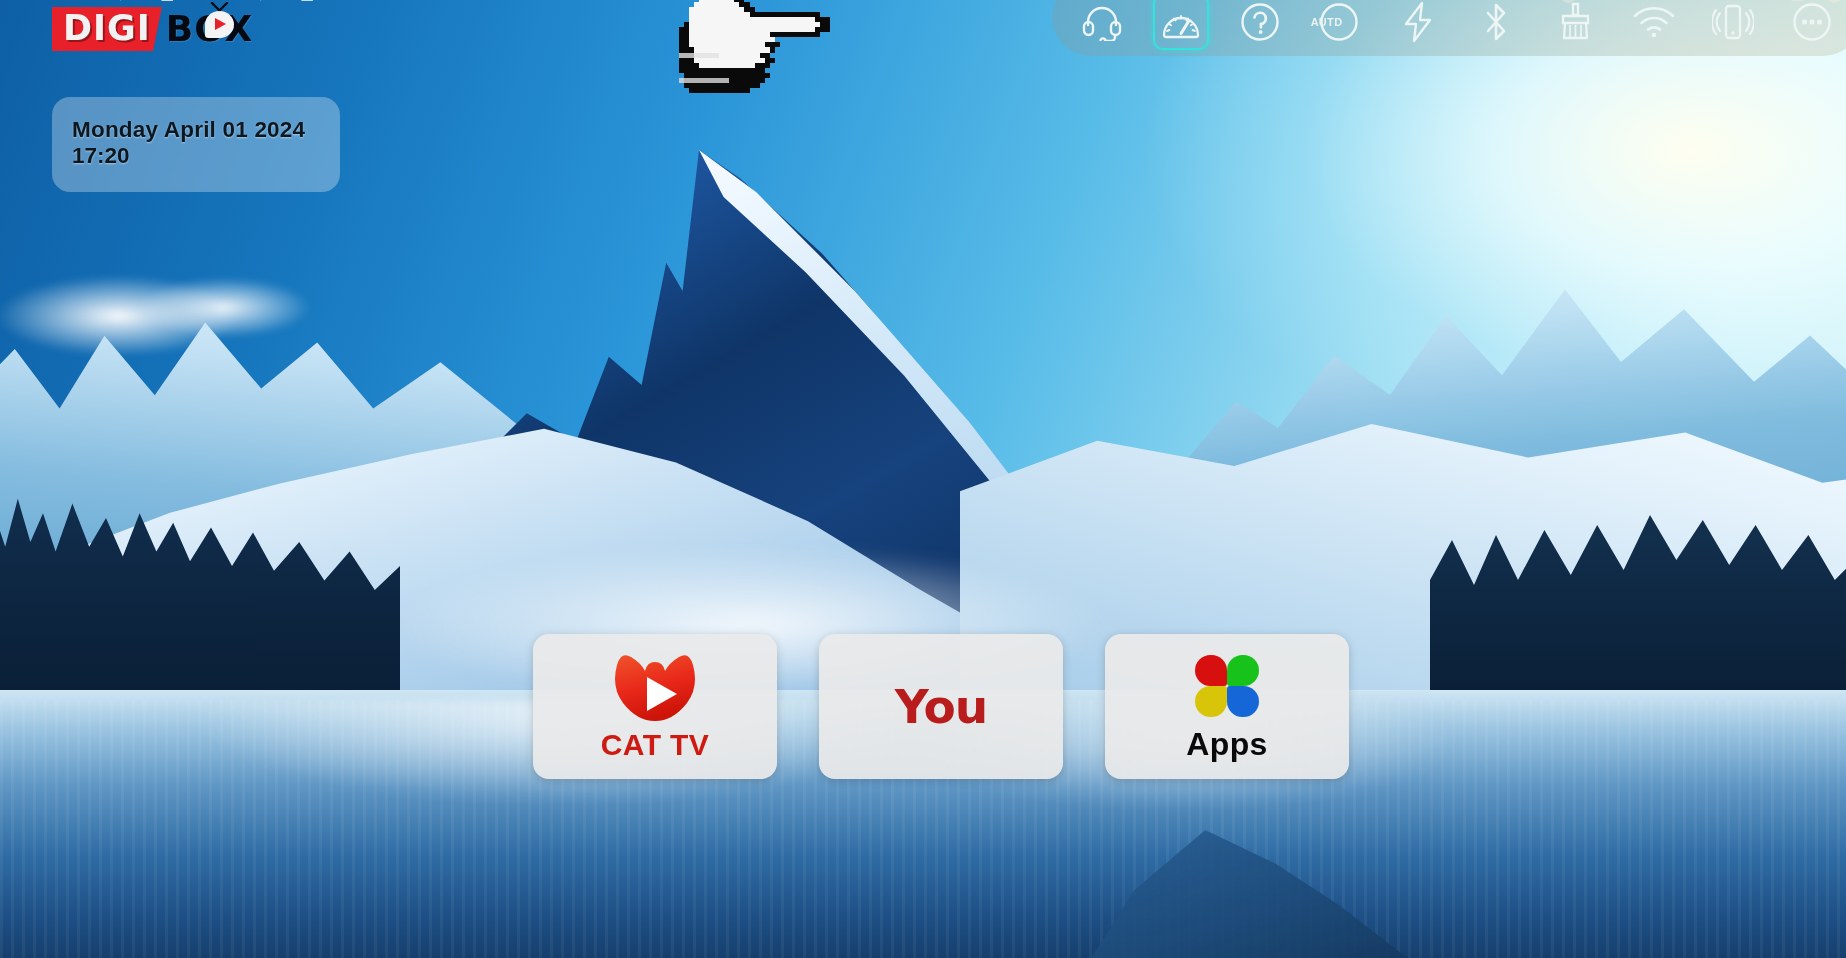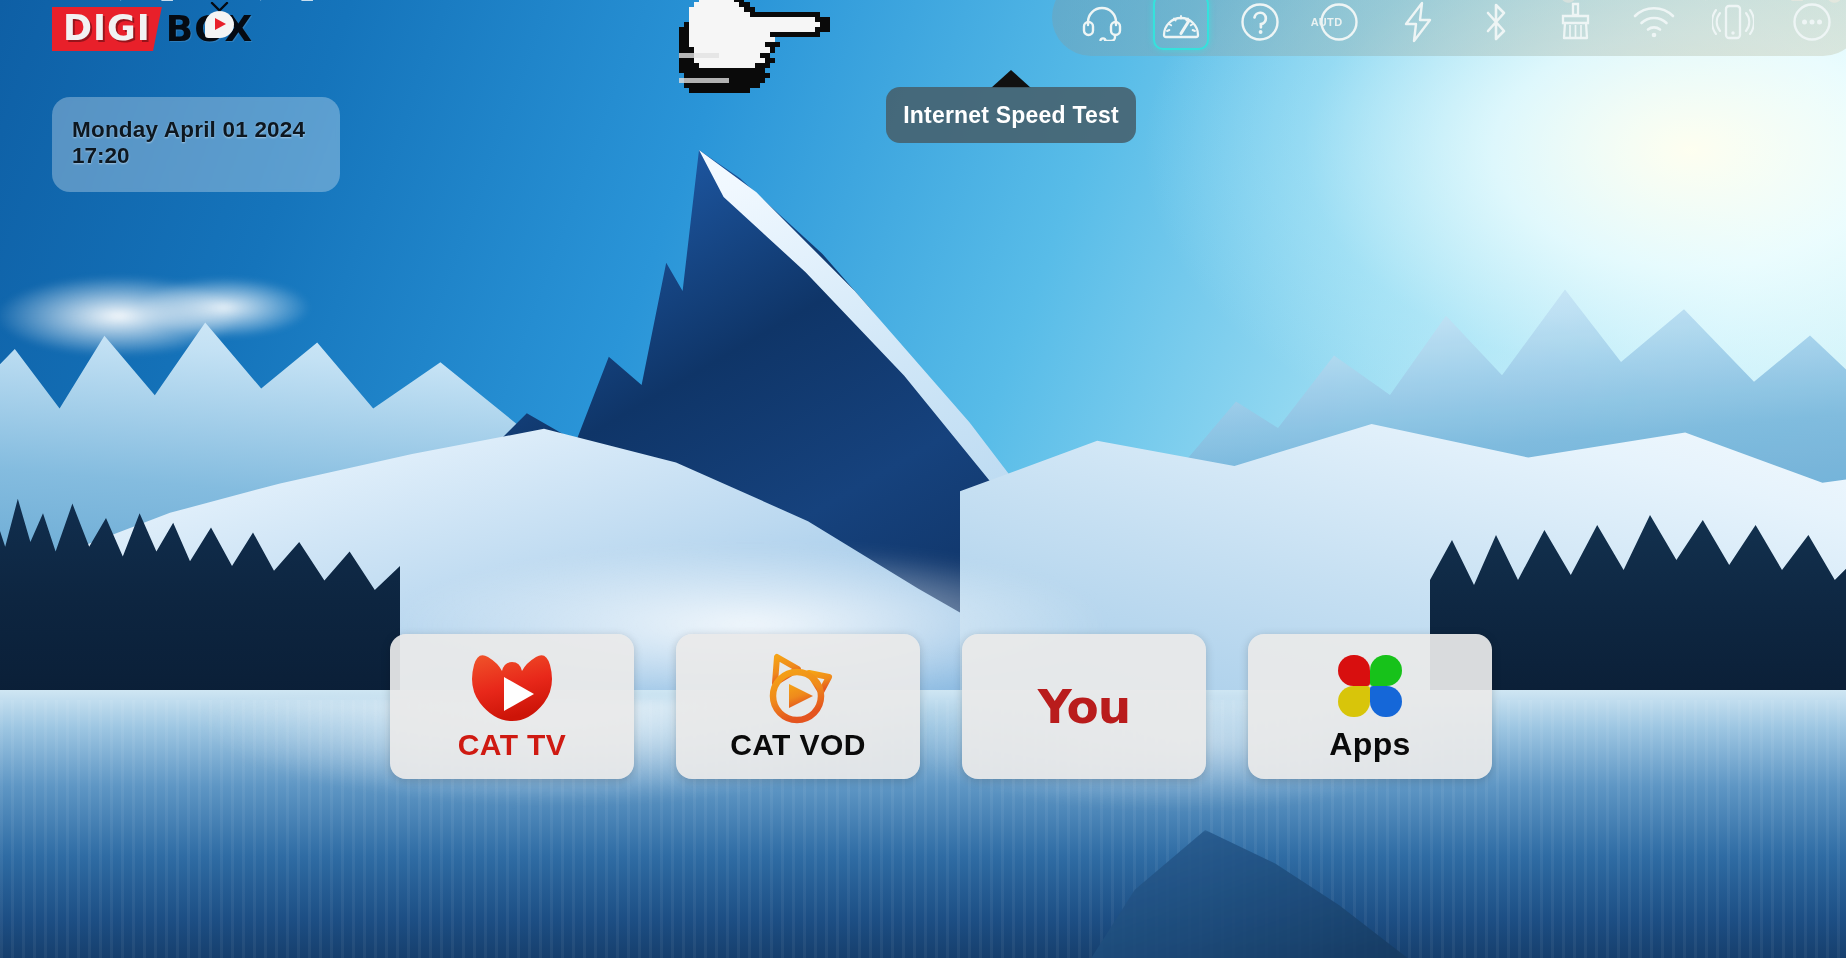--- a/index.html
+++ b/index.html
@@ -421,26 +421,20 @@
     <div class="ib-item" title="More">
       <svg width="40" height="40" viewBox="0 0 40 40">
         <circle cx="20" cy="20" r="17.5" stroke="#eef5f5" stroke-width="2.4" fill="none"></circle>
         <circle cx="12.5" cy="20" r="2.5" fill="#eef5f5"></circle>
         <circle cx="20" cy="20" r="2.5" fill="#eef5f5"></circle>
         <circle cx="27.5" cy="20" r="2.5" fill="#eef5f5"></circle>
       </svg>
     </div>
   </div>
 
-  <div class="tooltip-wrap">
-    <div class="tt-arrow"></div>
-    <div class="tooltip">
-      <span>Internet Speed Test</span>
-    </div>
-  </div>
 
   <svg class="cursor" viewBox="0 0 33 23" shape-rendering="crispEdges">
 
     <path d="M12 0 h3 v1 h1 v1 h1 v1 h1 v1 h13 v1 h2 v3 h-2 v1 h-9 v1 h1 v1 h-1 v1 h-1 v1 h1 v1 h-1 v1 h-1 v1 h1 v1 h-1 v1 h-1 v1 h-2 v1 h-12 v-1 h-1 v-3 h-1 v-9 h1 v-1 h1 v-1 h1 v-1 h1 v-1 h1 v-1 h1 v-1 h1 v-1 h2 z" fill="#0a0a0a"></path>
 
     <path d="M12 1 h2 v1 h1 v1 h1 v1 h1 v1 h13 v1 h1 v1 h-1 v1 h-9 v1 h1 v1 h-2 v1 h1 v1 h-2 v1 h1 v1 h-2 v1 h-11 v-1 h-1 v-3 h-1 v-8 h1 v-1 h1 v-1 h1 v-1 h1 v-1 h1 v-1 h1 v-1 h2 z" fill="#f6f6f6"></path>
 
     <path d="M3 12 h8 v1 h-8 z" fill="#e2e2e2" opacity=".8"></path>
     <path d="M3 17 h10 v1 h-10 z" fill="#dcdcdc" opacity=".8"></path>
   </svg>
@@ -457,42 +451,20 @@
               <stop offset="1" stop-color="#cd1408"></stop>
             </linearGradient>
           </defs>
           <path d="M10 12 q4 -14 14 -8 q10 6 14 14 q2 -9 10 -9 q8 0 10 9 q4 -8 14 -14 q10 -6 14 8 q6 22 -6 38 q-14 18 -32 18 q-18 0 -32 -18 q-12 -16 -6 -38 z" fill="url(#gTv)"></path>
           <path d="M40 24 L70 41 L40 58 z" fill="#ffffff"></path>
         </svg>
       </div>
       <div class="app-label red">CAT TV</div>
     </div>
 
-    <div class="app-btn">
-      <div class="app-icon">
-        <svg width="86" height="74" viewBox="0 0 86 74">
-          <defs>
-            <linearGradient id="gVod" x1="0" y1="0" x2="0.35" y2="1">
-              <stop offset="0" stop-color="#f5a316"></stop>
-              <stop offset="0.55" stop-color="#ef8a1c"></stop>
-              <stop offset="1" stop-color="#e4541f"></stop>
-            </linearGradient>
-          </defs>
-
-          <path d="M22 6 L20 32 L43 18 z" fill="none" stroke="url(#gVod)" stroke-width="6" stroke-linejoin="round"></path>
-
-          <path d="M74 26 L54 22 L66 41 z" fill="none" stroke="url(#gVod)" stroke-width="6" stroke-linejoin="round"></path>
-
-          <circle cx="42" cy="45" r="24" fill="none" stroke="url(#gVod)" stroke-width="6.5"></circle>
-
-          <path d="M34 33 L58 45 L34 57 z" fill="url(#gVod)"></path>
-        </svg>
-      </div>
-      <div class="app-label">CAT VOD</div>
-    </div>
 
 
     <div class="app-btn">
       <div class="yt">
         <span class="yt-you">You</span>
       </div>
     </div>
 
     <div class="app-btn">
       <div class="app-icon">

